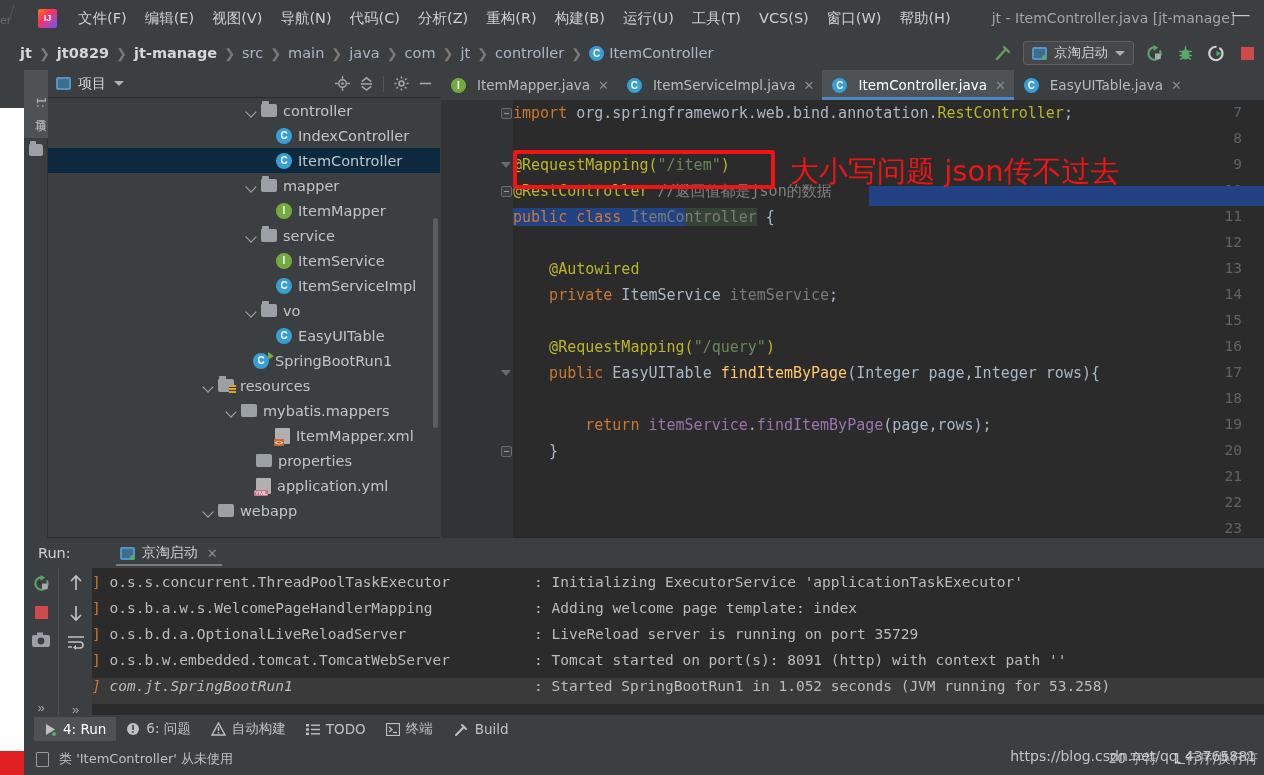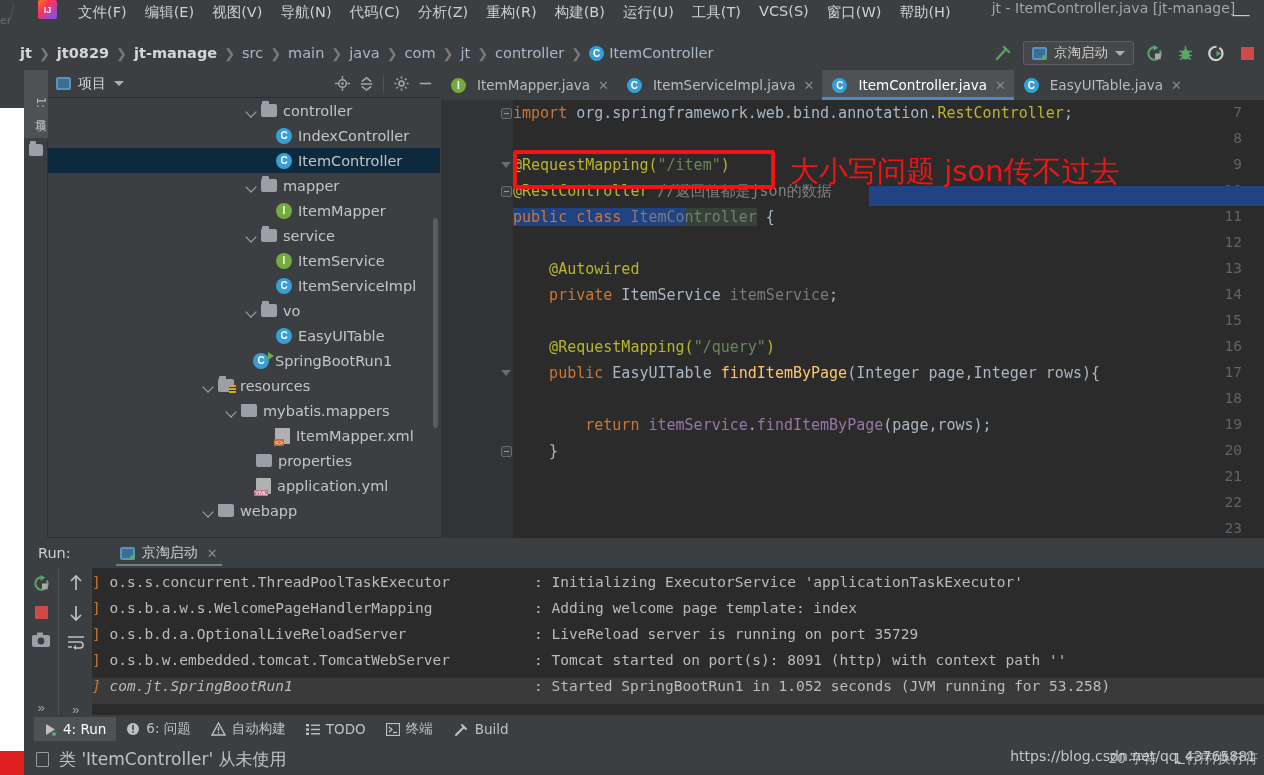--- a/index.html
+++ b/index.html
@@ -18,21 +18,21 @@
   .bleed {
     position: absolute; left: 34px; bottom: -8px;
     font-size: 40px; font-weight: bold; color: #e02020;
     letter-spacing: 2px; white-space: nowrap; z-index: 0;
     font-family: "DejaVu Sans", sans-serif;
   }
 
   
   .menubar {
     position: absolute; left: 24px; top: 0; width: 1240px; height: 36px;
-    background: #3c3f41; display: flex; z-index: 5;
+    background: #3c3f41; display: flex; align-items: center; z-index: 5;
   }
   .ij-logo {
     width: 19px; height: 19px; margin: 0 12px 0 14px; border-radius: 2px;
     background: linear-gradient(135deg,#f97a12 0%,#fe315d 38%,#6b57ff 100%);
     position: relative; flex: none;
   }
   .ij-logo::after {
     content: "IJ"; position: absolute; left: 0; top: 0; right: 0; bottom: 0;
     color: #fff; font-size: 9px; font-weight: bold;
     display: flex; align-items: center; justify-content: center;
@@ -310,21 +310,21 @@
     display: flex; align-items: center; gap: 6px; height: 24px; padding: 0 10px;
     font-size: 13.5px; color: #c0c0c0; font-family: "DejaVu Sans", sans-serif; white-space: nowrap;
   }
   .bb-item.sel { background: #4e5254; color: #ffffff; }
 
   
   .statusbar {
     position: absolute; left: 24px; top: 743px; width: 1240px; height: 32px;
     background: #3c3f41; display: flex; align-items: center; padding-left: 12px; z-index: 6;
   }
-  .sb-text { color: #c0c0c0; font-size: 17px; margin-left: 10px; font-family: "DejaVu Sans", sans-serif; }
+  .sb-text { color: #c0c0c0; font-size: 13px; margin-left: 10px; font-family: "DejaVu Sans", sans-serif; }
   .sb-doc {
     width: 13px; height: 15px; border: 1px solid #9a9a9a; border-radius: 1px; flex: none;
   }
   .sb-right {
     position: absolute; right: 6px; top: 0; height: 32px; display: flex;
     align-items: center; gap: 16px; color: #c0c0c0; font-size: 13.5px;
     font-family: "DejaVu Sans", sans-serif; white-space: nowrap;
   }
   .watermark {
     position: absolute; right: 8px; top: 748px; z-index: 7;

